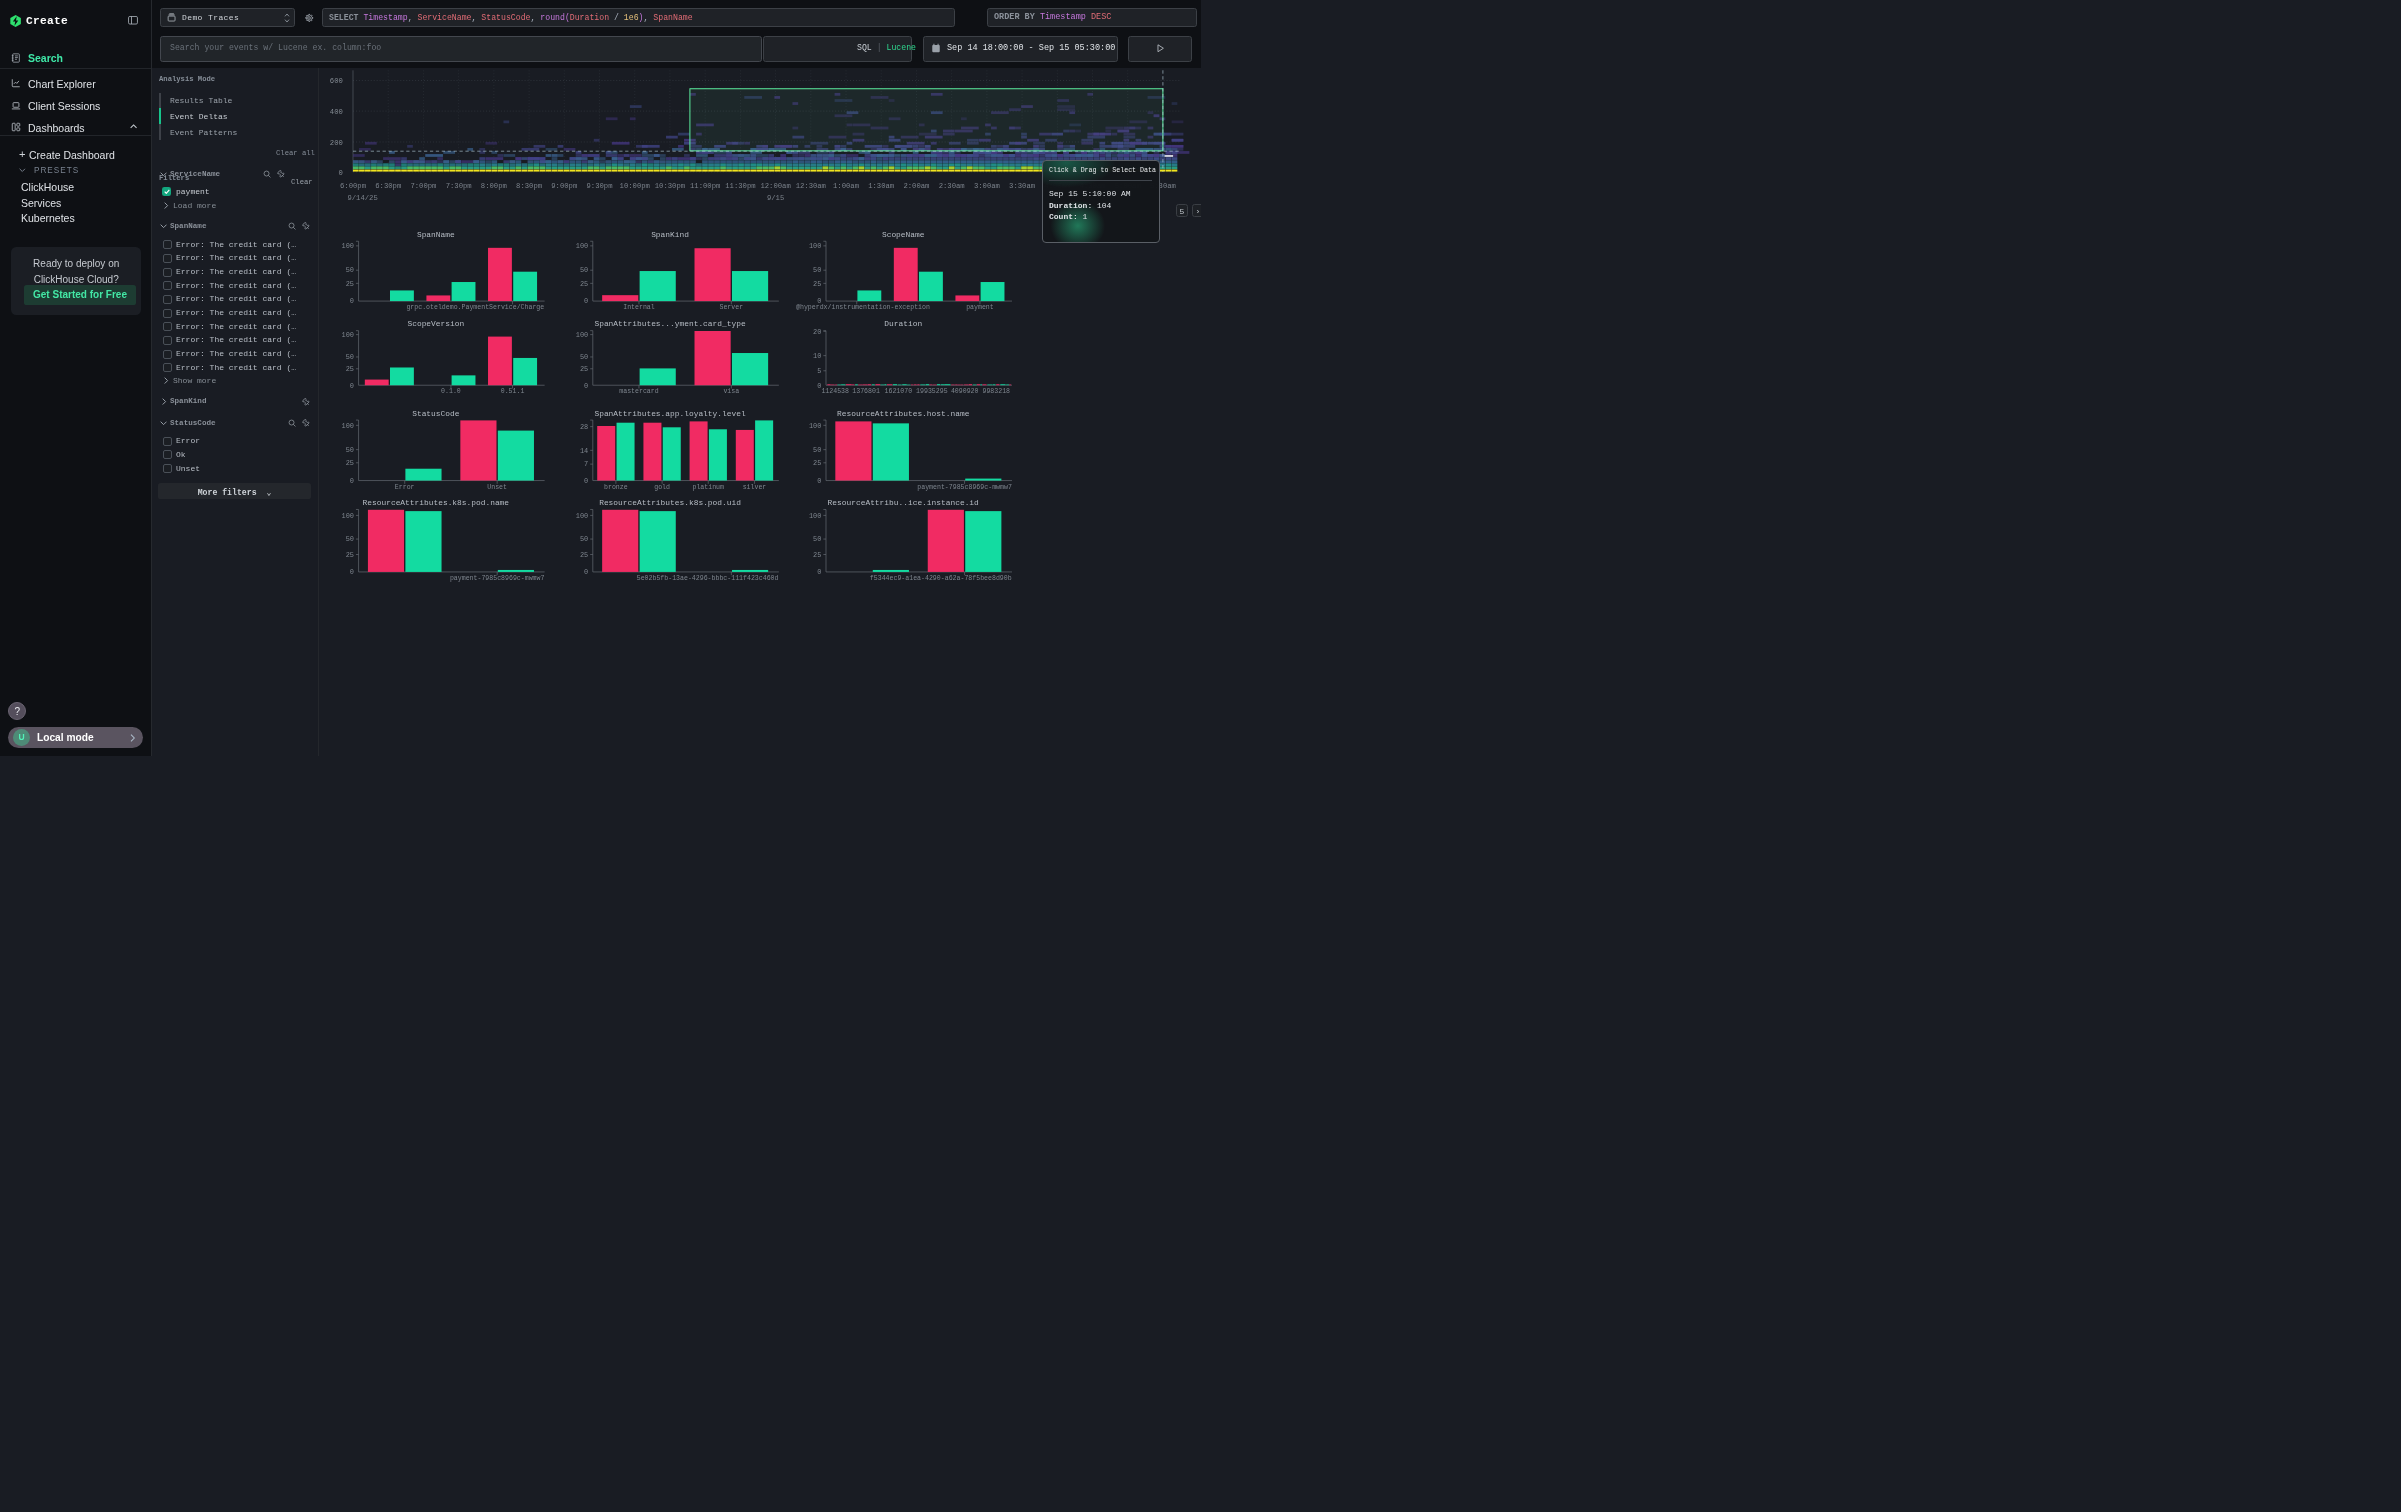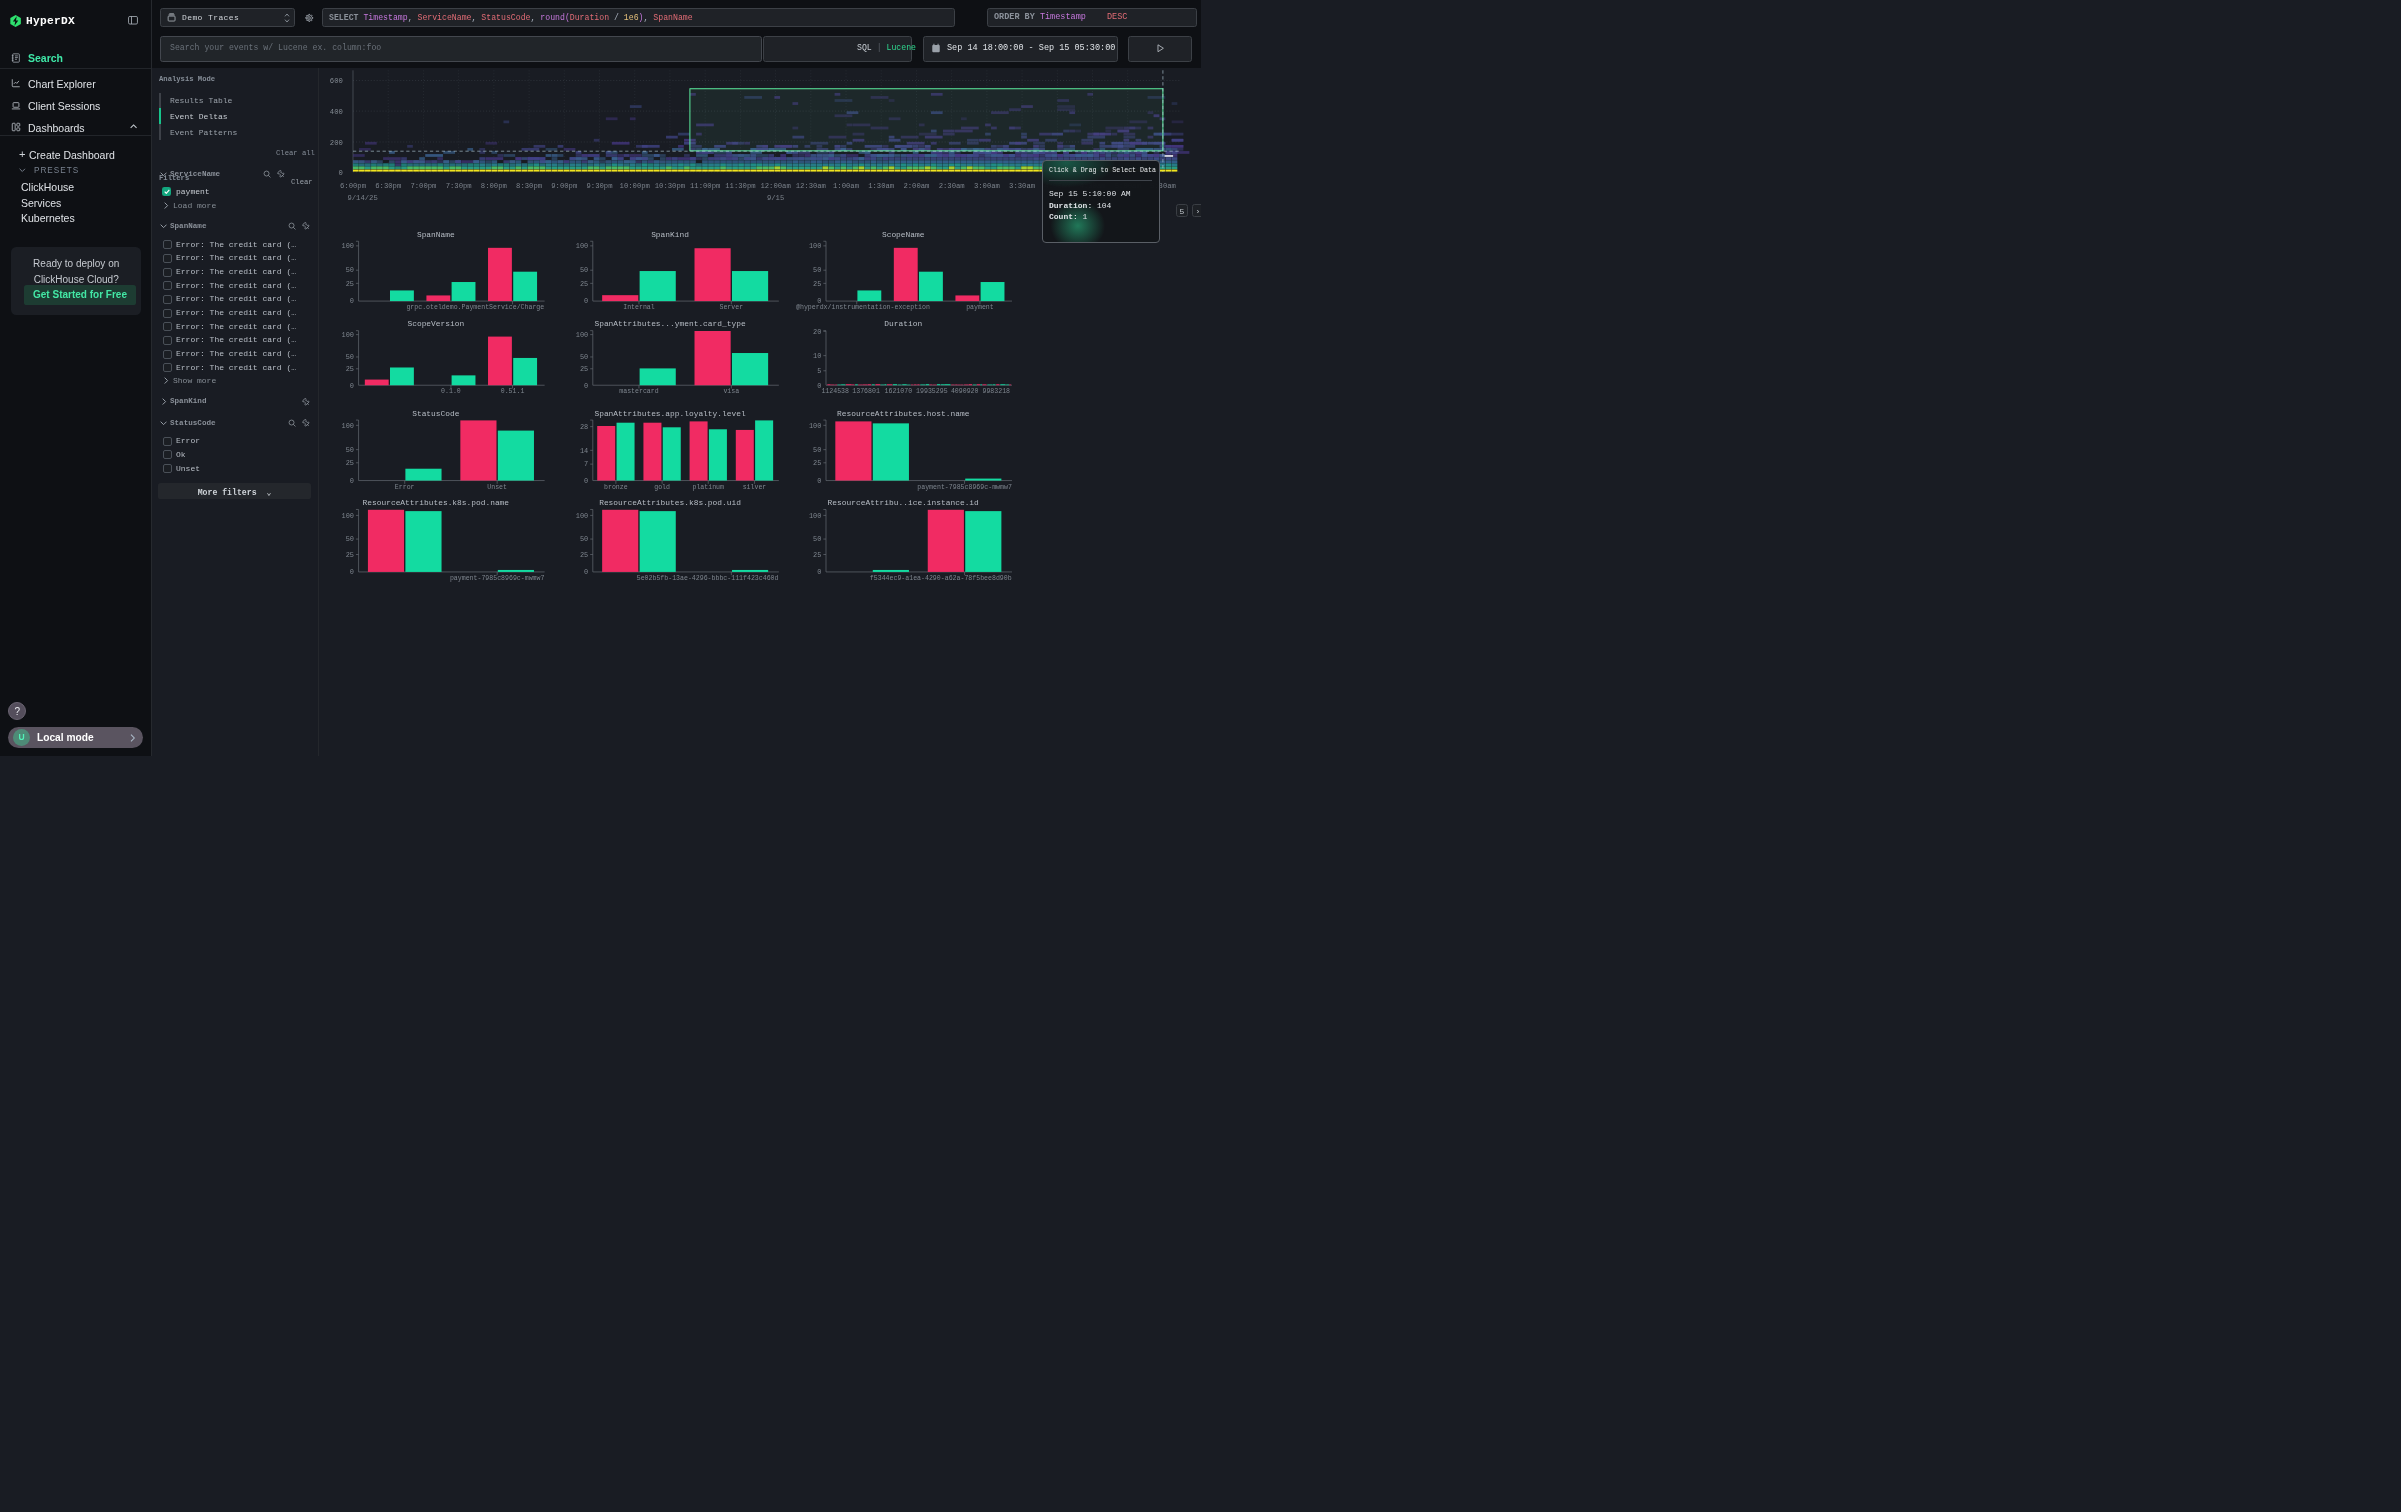--- a/index.html
+++ b/index.html
@@ -12,21 +12,21 @@
 .box{background:#1f2227;border:0.7px solid #3c4046;border-radius:2.6px;}
 .ck{width:8.5px;height:8.5px;border:0.7px solid #4a5058;border-radius:2px;background:#1b1e23;}
 </style></head>
 <body>
 <div class="abs" id="topbar"></div>
 <div class="abs" id="sidebar">
 <svg class="abs" style="left:10px;top:15px" width="11.2" height="12" viewBox="0 0 17 18">
       <polygon points="8.5,0 16.5,4.5 16.5,13.5 8.5,18 0.5,13.5 0.5,4.5" fill="#2ee06e"></polygon>
       <path d="M10.2 1.8 L4.4 9.9 L7.9 9.9 L6.8 16.2 L12.6 8.1 L9.1 8.1 Z" fill="#0c0e12"></path>
     </svg>
-<div class="abs" style="left:26px;top:14.5px;font-size:11.2px;font-weight:bold;color:#fff;letter-spacing:0.3px;">HyperDX</div>
+<div class="abs" style="left:26px;top:14.5px;font-size:11.2px;font-weight:bold;color:#fff;letter-spacing:0.3px;">Create</div>
 <svg class="abs" style="left:128px;top:16.4px" width="10" height="8.5" viewBox="0 0 15 13">
       <rect x="0.7" y="0.7" width="13.6" height="11.6" rx="2" fill="none" stroke="#aab1b9" stroke-width="1.3"></rect>
       <line x1="5.2" y1="0.7" x2="5.2" y2="12.3" stroke="#aab1b9" stroke-width="1.3"></line>
     </svg>
 <svg class="abs" style="left:10.5px;top:53px" width="10" height="10" viewBox="0 0 24 24" fill="none" stroke="#9aa1a9" stroke-width="2">
       <path d="M2 6h4M2 10h4M2 14h4M2 18h4"></path>
       <rect x="4" y="2" width="16" height="20" rx="2"></rect>
       <path d="M9.5 7h7M9.5 11h7M9.5 15h5"></path>
     </svg>
 <div class="abs sans" style="left:28px;top:52px;font-size:10.5px;font-weight:bold;color:#3fe8a8;">Search</div>
@@ -81,21 +81,21 @@
       <path d="M1.5 5 4.5 1.5 7.5 5"></path>
     <path d="M1.5 10 4.5 13.5 7.5 10"></path>
   </svg>
 <svg class="abs" style="left:304px;top:12.5px" width="10" height="10" viewBox="0 0 24 24" fill="none" stroke="#aab1b9" stroke-width="2">
       <circle cx="12" cy="12" r="3.2"></circle>
       <path d="M12.9 2h-1.8l-.6 2.5-1.7.7L6.6 3.9 5.3 5.2l1.3 2.2-.7 1.7L3.4 9.7v1.8l2.5.6.7 1.7-1.3 2.2 1.3 1.3 2.2-1.3 1.7.7.6 2.5h1.8l.6-2.5 1.7-.7 2.2 1.3 1.3-1.3-1.3-2.2.7-1.7 2.5-.6V9.7l-2.5-.6-.7-1.7 1.3-2.2-1.3-1.3-2.2 1.3-1.7-.7z" transform="translate(0.6,1.2)"></path>
   </svg>
 <div class="abs box" style="left:322px;top:8px;width:633px;height:19px;"></div>
 <div class="abs" style="left:329px;top:12.5px;font-size:8.2px;"><span style="color:#8b919a;font-weight:bold;">SELECT </span><span style="color:#c678dd;">Timestamp</span><span style="color:#abb2bf;">, </span><span style="color:#e06c75;">ServiceName</span><span style="color:#abb2bf;">, </span><span style="color:#e06c75;">StatusCode</span><span style="color:#abb2bf;">, </span><span style="color:#c678dd;">round(</span><span style="color:#e06c75;">Duration</span><span style="color:#abb2bf;"> / </span><span style="color:#e5c07b;">1e6</span><span style="color:#c678dd;">)</span><span style="color:#abb2bf;">, </span><span style="color:#e06c75;">SpanName</span></div>
 <div class="abs box" style="left:987px;top:8px;width:210px;height:19px;"></div>
-<div class="abs" style="left:994px;top:12px;font-size:8.5px;"><span style="color:#8b919a;font-weight:bold;">ORDER BY </span><span style="color:#c678dd;">Timestamp </span><span style="color:#e06c75;margin-left:16px;">DESC</span></div>
+<div class="abs" style="left:994px;top:12px;font-size:8.5px;"><span style="color:#8b919a;font-weight:bold;">ORDER BY </span><span style="color:#c678dd;">Timestamp </span><span style="color:#e06c75;">DESC</span></div>
 <div class="abs" style="left:160px;top:36px;width:602px;height:26px;background:#212529;border:0.7px solid #43474e;border-radius:2.6px;"></div>
 <div class="abs" style="left:170px;top:43px;font-size:8.2px;color:#6a7179;">Search your events w/ Lucene ex. column:foo</div>
 <div class="abs box" style="left:763px;top:36px;width:149px;height:26px;"></div>
 <div class="abs" style="left:845px;top:43px;font-size:8.2px;"><span style="color:#c6ccd2;padding-left:12px;">SQL</span> <span style="color:#5a6068;">|</span> <span style="color:#2fd98f;">Lucene</span></div>
 <div class="abs box" style="left:923px;top:36px;width:195px;height:26px;"></div>
 <svg class="abs" style="left:931px;top:43px" width="10" height="10" viewBox="0 0 24 24" fill="#9aa1a9">
       <path d="M7 2v3M17 2v3" stroke="#9aa1a9" stroke-width="2.5"></path>
     <rect x="3" y="5" width="18" height="17" rx="2"></rect>
   </svg>
 <div class="abs" style="left:947px;top:43px;font-size:8.5px;color:#dfe3e7;">Sep 14 18:00:00 - Sep 15 05:30:00</div>

